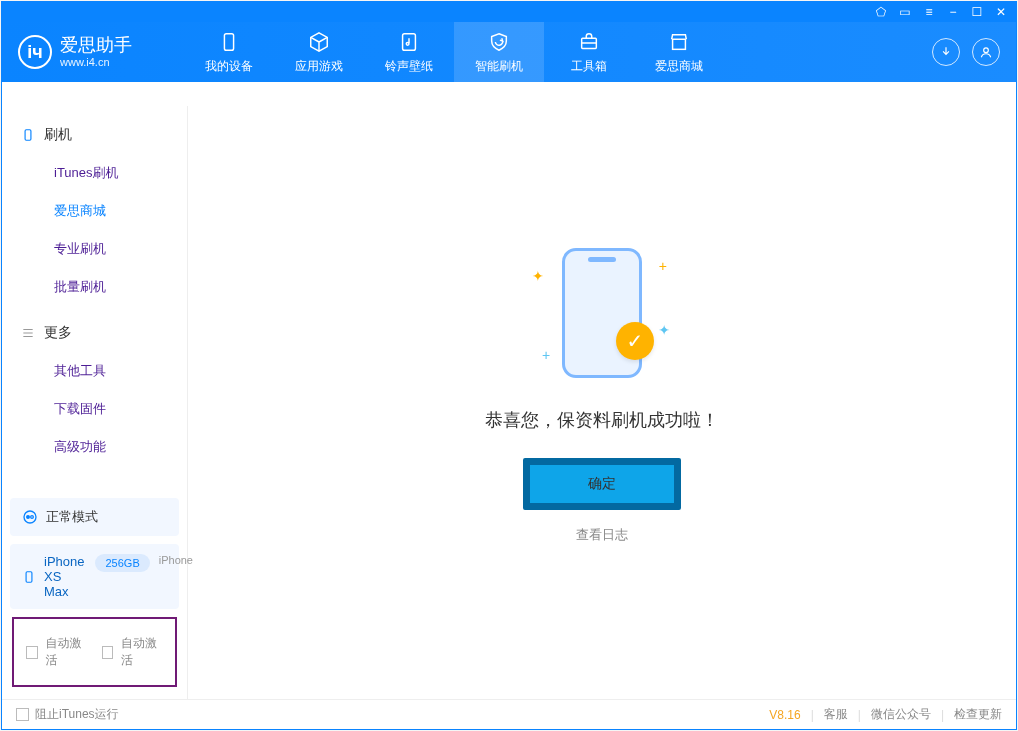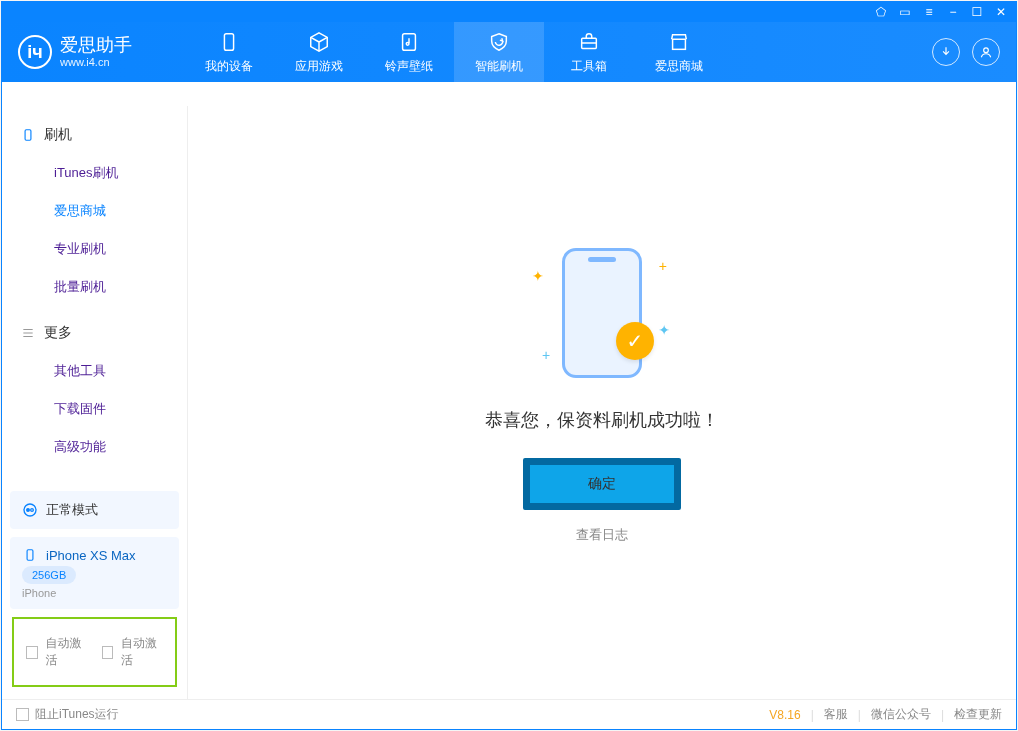--- a/index.html
+++ b/index.html
@@ -22,26 +22,26 @@
 .body-area { flex:1; display:flex; overflow:hidden; }
 .sidebar { width:186px; border-right:1px solid #eee; display:flex; flex-direction:column; background:#fff;margin-top:24px; }
 .sidebar-scroll { flex:1; overflow:auto; padding-top:10px; }
 .side-section { margin-bottom:8px; }
 .side-header { display:flex; align-items:center; gap:8px; padding:10px 18px; font-size:14px; color:#333; font-weight:500; }
 .side-item { padding:10px 18px 10px 52px; font-size:13px; color:#4c1d95; cursor:pointer; }
 .side-item.active { color:#0a84ff; }
 .side-icon { width:16px; height:16px; display:inline-flex; align-items:center; justify-content:center; }
 .side-footer { padding:8px; }
 .mode-card, .device-card { background:#f2f7ff; border-radius:4px; padding:10px 12px; margin-bottom:8px; font-size:13px; color:#333; display:flex; align-items:center; gap:8px; }
-.device-card { flex-direction:column; align-items:flex-start; gap:3px; }
+.device-card { align-items:flex-start; gap:9px; }
 .device-name-row { display:flex; align-items:center; gap:8px; font-weight:500; color:#0a66c2; }
 .capacity-badge { background:#dbeafe; color:#0a84ff; border-radius:10px; padding:0 10px; font-size:11px; line-height:18px; }
 .device-type { font-size:11px; color:#999; }
 .checkbox-row { display:flex; gap:8px; align-items:center; padding:10px 8px; font-size:12px; color:#888; }
-.highlight-box { border:2px solid #84cc16; padding:6px 4px; margin:0 2px 4px 2px; }
+.highlight-box { border:2px solid #701a75; padding:6px 4px; margin:0 2px 4px 2px; }
 .cb { width:13px; height:13px; border:1px solid #bbb; display:inline-block; }
 .main { flex:1; display:flex; flex-direction:column; align-items:center; justify-content:center; position:relative; }
 .result-illustration { width:180px; height:150px; position:relative; margin-bottom:20px; display:flex; align-items:center; justify-content:center;}
 .phone-shape { width:80px; height:130px; border:3px solid #7fb8ff; border-radius:14px; background:#eaf3ff; position:relative; }
 .phone-shape::before{content:""; position:absolute; top:6px; left:50%; transform:translateX(-50%); width:28px; height:5px; background:#7fb8ff; border-radius:3px;}
 .check-badge { position:absolute; right:38px; bottom:28px; width:38px; height:38px; background:#ffb300; border-radius:50%; display:flex; align-items:center; justify-content:center; color:#fff; font-size:20px; box-shadow:0 2px 4px rgba(0,0,0,.1); }
 .sparkle { position:absolute; color:#ffcd4d; font-size:14px; }
 .sp1 { left:20px; top:30px; color:#ffb300;} .sp2 { left:30px; bottom:25px; color:#5ec6f2;} .sp3{ right:25px; top:20px; color:#ffb300;} .sp4{ right:22px; bottom:50px; color:#5ec6f2;}
 .result-text { font-size:18px; color:#333; margin-bottom:26px; }
 .ok-btn { border:7px solid #0369a1; background:#0ea5e9; padding:10px 58px; font-size:14px; color:#333; cursor:pointer; border-radius:2px; margin-bottom:16px; }

